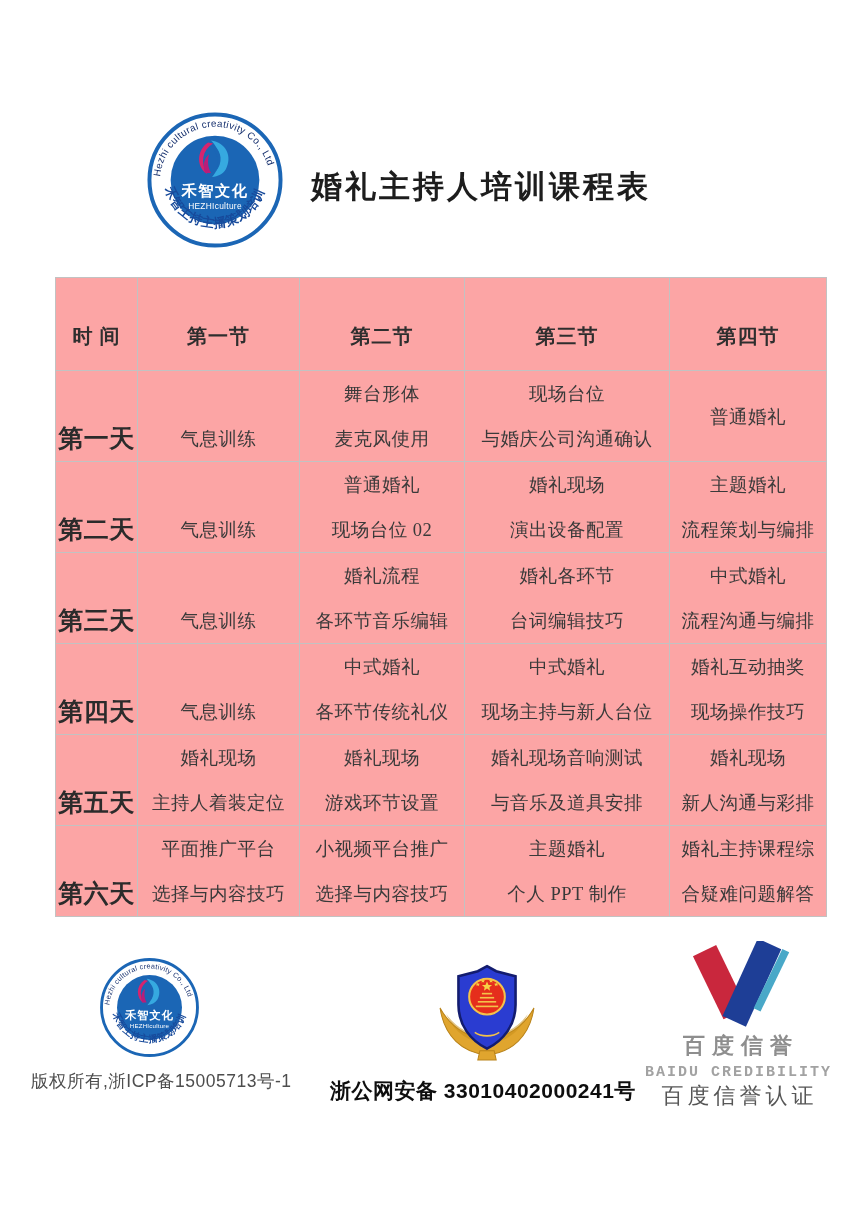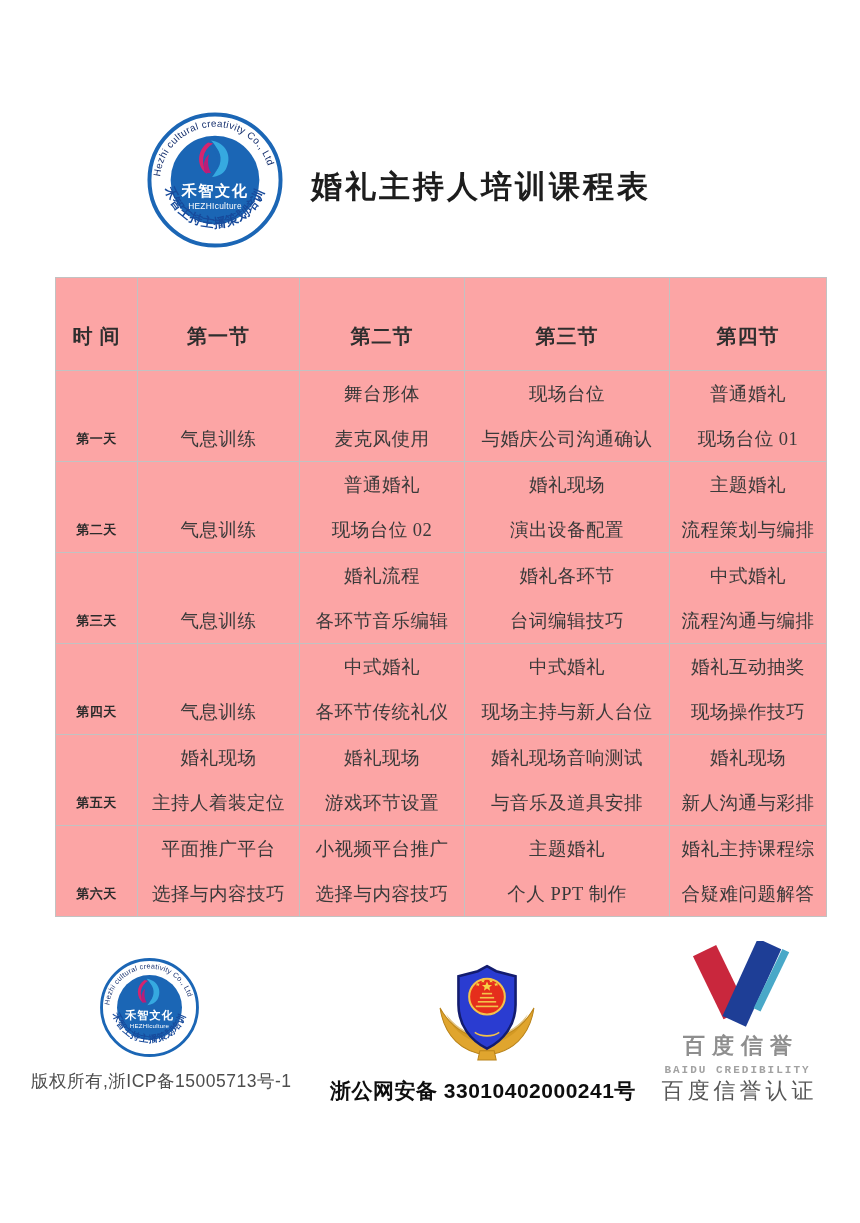--- a/index.html
+++ b/index.html
@@ -30,40 +30,40 @@
   .th {
     height:93px; display:flex; align-items:center; justify-content:center;
     padding-top:24px; font-size:20px; font-weight:bold; color:#2e2e2e; letter-spacing:1px;
     white-space:nowrap;
   }
   .td { height:91px; display:flex; flex-direction:column; }
   .td .line {
     flex:1 1 50%; display:flex; align-items:center; justify-content:center;
     font-size:18.5px; color:#3a3a3a; letter-spacing:0.5px; white-space:nowrap;
   }
-  .td.day .line { font-weight:bold; color:#2b2b2b; font-size:13px; }
+  .td.day .line { font-weight:bold; color:#2b2b2b; font-size:25px; }
 
   
   .footer-logo { position:absolute; left:99px; top:957px; width:101px; height:101px; }
   .copyright {
     position:absolute; left:31px; top:1069px; width:250px;
     font-family:"Liberation Sans","DejaVu Sans",sans-serif;
     font-size:17.5px; color:#4d4d4d; letter-spacing:0.5px; white-space:nowrap;
   }
   .police-badge { position:absolute; left:436px; top:959px; width:102px; height:106px; }
   .beian {
     position:absolute; left:330px; top:1077px; width:300px; text-align:center;
     font-family:"Liberation Sans","DejaVu Sans",sans-serif;
     font-size:21px; font-weight:bold; color:#0e0e0e; letter-spacing:0.5px; white-space:nowrap;
   }
   .baidu-block { position:absolute; left:645px; top:941px; width:185px; text-align:center;
     font-family:Liberation Mono, monospace; }
   .baidu-v { width:116px; height:86px; display:block; margin:0 auto; }
   .baidu-cn { font-size:22px; font-weight:600; color:#8e8e8e; letter-spacing:7px; padding-left:7px; margin-top:4px; white-space:nowrap; }
-  .baidu-en { font-size:11px; font-weight:600; color:#a2a2a2; letter-spacing:2px; margin-top:3px; white-space:nowrap; }
+  .baidu-en { font-size:15px; font-weight:600; color:#a2a2a2; letter-spacing:2px; margin-top:3px; white-space:nowrap; }
   .baidu-cert { font-size:22px; color:#565656; letter-spacing:4px; padding-left:4px; margin-top:0; white-space:nowrap; }
 
   svg text { font-family:"Liberation Sans","DejaVu Sans",sans-serif; }
 </style>
 </head>
 <body>
 
 <div id="canvas">
 
   <svg width="0" height="0" style="position:absolute" aria-hidden="true">
@@ -135,21 +135,20 @@
       <div class="td">
           <div class="line">舞台形体</div>
           <div class="line">麦克风使用</div>
         </div>
       <div class="td">
           <div class="line">现场台位</div>
           <div class="line">与婚庆公司沟通确认</div>
         </div>
       <div class="td">
           <div class="line">普通婚礼</div>
-          <div class="line">现场台位 01</div>
         </div>
     </div>
 
     <div class="t-row">
       <div class="td day">
           <div class="line"></div>
           <div class="line">第二天</div>
         </div>
       <div class="td">
           <div class="line"></div>

